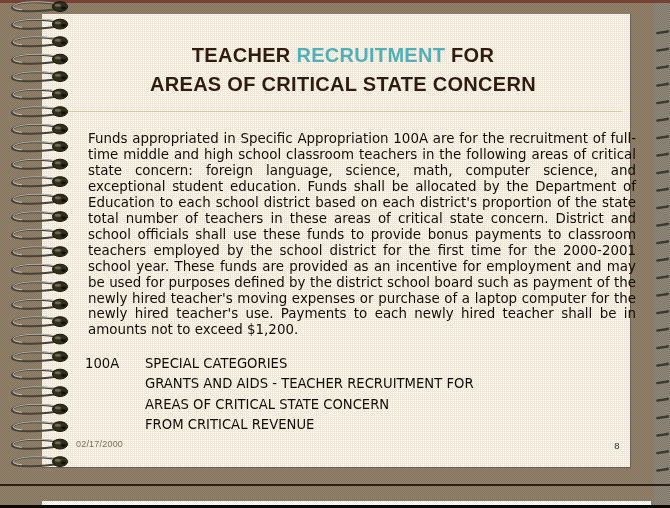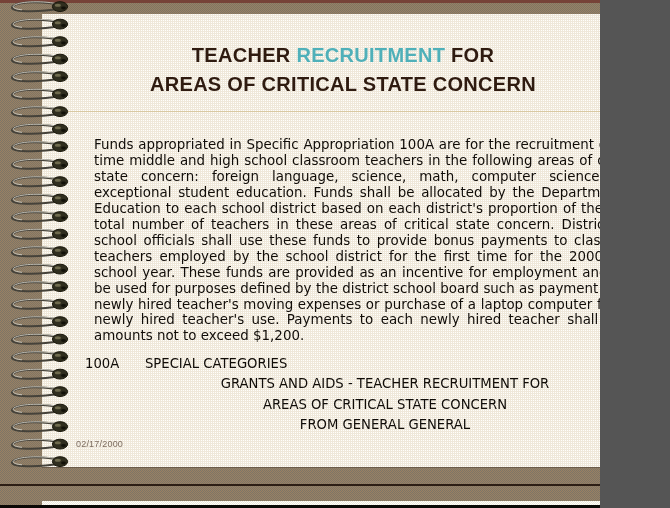--- a/index.html
+++ b/index.html
@@ -1,17 +1,17 @@
 <!DOCTYPE html>
 <html><head>
 <meta charset="utf-8">
 <style>
   html,body{margin:0;padding:0;background:#555;}
   .stage{
-    position:relative;width:600px;height:508px;overflow:hidden;
+    position:relative;width:670px;height:508px;overflow:hidden;
     font-family:"Liberation Sans",sans-serif;
   }
   
   .bg{
     position:absolute;inset:0;background-color:#8b7b64;
     background-image:conic-gradient(#9a8162 25%,#7d7567 0 50%,#9a8162 0 75%,#7d7567 0);
     background-size:2px 2px;
   }
   .right-strip{
     position:absolute;top:0;bottom:0;left:654px;right:0;
@@ -38,32 +38,32 @@
     z-index:2;
   }
   .title{
     position:absolute;left:20px;right:6px;top:27px;
     text-align:center;font-weight:bold;font-size:20px;line-height:28.5px;
     color:#2f1b10;letter-spacing:.3px;
   }
   .title .hl{color:#4fb0b9;}
   .divider{position:absolute;left:26px;right:8px;top:97px;height:1px;background:#d9c9a2;}
   .body{
-    position:absolute;left:38px;top:109px;width:548px;margin:14px;
+    position:absolute;left:38px;top:109px;width:548px;margin:8px;
     font-family:"DejaVu Sans",sans-serif;
     font-size:13.4px;line-height:15.95px;color:#100c08;
     text-align:justify;
   }
   .approp{
     position:absolute;left:43px;top:340px;width:540px;
     font-family:"DejaVu Sans",sans-serif;
     font-size:13.2px;line-height:20.3px;color:#100c08;
   }
   .approp .code{display:inline-block;width:60px;}
-  .approp .indent{padding-left:60px;text-align:center;}
+  .approp .indent{padding-left:60px;}
   .fund-line{white-space:nowrap;}
   .dots{letter-spacing:.5px;}
   .amount{font-family:"Liberation Serif",serif;font-size:17.5px;color:#2d9fa6;}
   .date{
     position:absolute;left:34px;top:425px;
     font-size:9px;color:#7c6c5f;letter-spacing:.2px;
   }
   .pagenum{
     position:absolute;left:568px;top:426px;width:14px;text-align:center;
     font-size:9.5px;color:#2c2c38;
@@ -87,21 +87,21 @@
     <div class="divider"></div>
 
     <p class="body">Funds appropriated in Specific Appropriation 100A are for the recruitment of full-time middle and high school classroom teachers in the following areas of critical state concern: foreign language, science, math, computer science, and exceptional student education. Funds shall be allocated by the Department of Education to each school district based on each district's proportion of the state total number of teachers in these areas of critical state concern. District and school officials shall use these funds to provide bonus payments to classroom teachers employed by the school district for the first time for the 2000-2001 school year. These funds are provided as an incentive for employment and may be used for purposes defined by the district school board such as payment of the newly hired teacher's moving expenses or purchase of a laptop computer for the newly hired teacher's use. Payments to each newly hired teacher shall be in amounts not to exceed $1,200.</p>
 
     <div class="approp">
       <div class="row">
         <span class="code">100A</span><span>SPECIAL CATEGORIES</span>
       </div>
       <div class="indent">GRANTS AND AIDS - TEACHER RECRUITMENT FOR</div>
       <div class="indent">AREAS OF CRITICAL STATE CONCERN</div>
-      <div class="indent">FROM GENERAL GENERAL</div>
+      <div class="indent">FROM CRITICAL REVENUE</div>
     </div>
 
     <div class="date">02/17/2000</div>
     <div class="pagenum">8</div>
   </div>
 
   <svg class="rings" id="rings" xmlns="http://www.w3.org/2000/svg">
     <defs>
       <g id="ring-def">
         <path d="M60 7 C44 3,20 3.5,13 8 C10 10,13.5 12.5,22 13 C36 13.6,50 12.5,59 10.8" fill="none" stroke="#45423a" stroke-width="2"></path>

